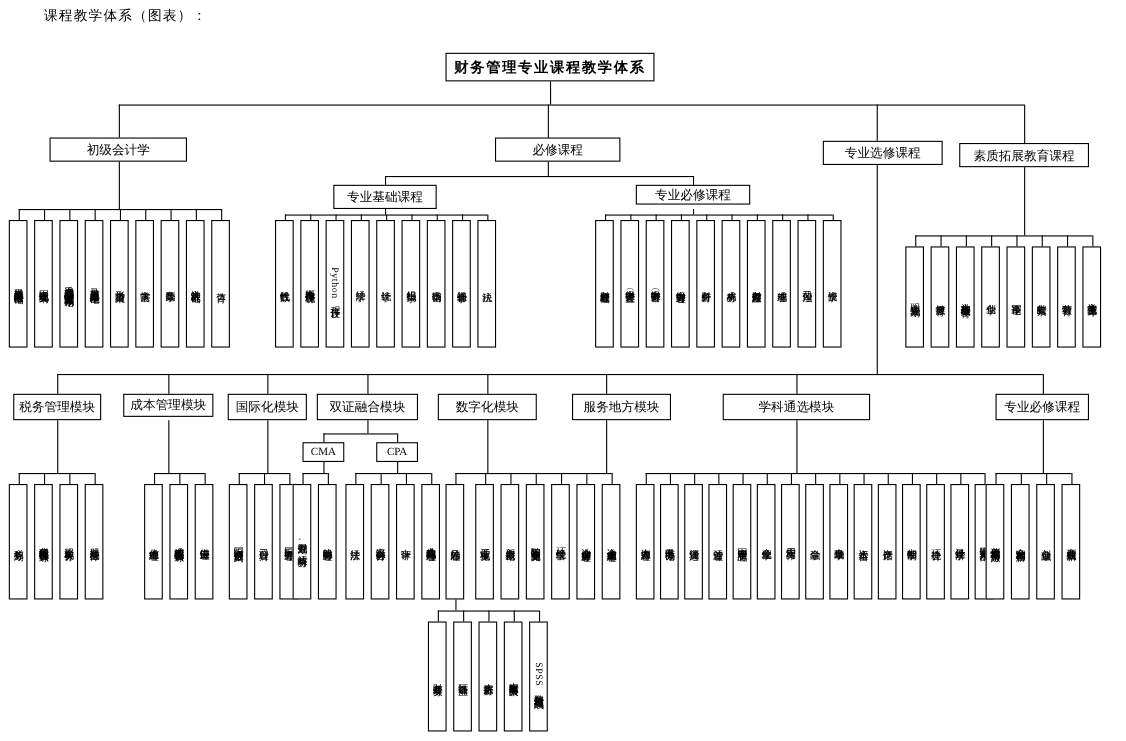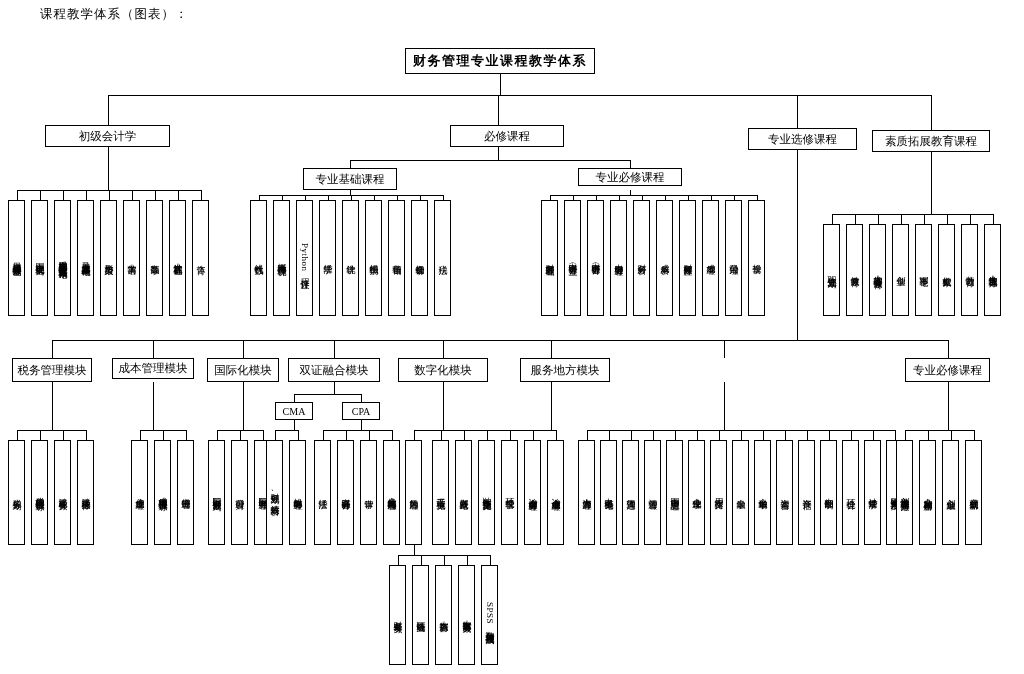--- a/index.html
+++ b/index.html
@@ -40,20 +40,21 @@
 
   <div class="hbox" id="n-major_basic" style="left:303px;top:168px;width:94px;height:22px">专业基础课程</div>
   <div class="hbox" id="n-major_required" style="left:578px;top:168px;width:104px;height:18px">专业必修课程</div>
 
   <div class="hbox" id="n-tax" style="left:12px;top:358px;width:80px;height:24px">税务管理模块</div>
   <div class="hbox" id="n-cost" style="left:112px;top:358px;width:82px;height:21px">成本管理模块</div>
   <div class="hbox" id="n-international" style="left:207px;top:358px;width:72px;height:24px">国际化模块</div>
   <div class="hbox" id="n-dual" style="left:288px;top:358px;width:92px;height:24px">双证融合模块</div>
   <div class="hbox" id="n-digital" style="left:398px;top:358px;width:90px;height:24px">数字化模块</div>
   <div class="hbox" id="n-local" style="left:520px;top:358px;width:90px;height:24px">服务地方模块</div>
+  <div class="hbox" id="n-general" style="left:657px;top:358px;width:134px;height:24px">学科通选模块</div>
   <div class="hbox" id="n-innovation" style="left:905px;top:358px;width:85px;height:24px">专业必修课程</div>
 
   <div class="hbox cert" id="n-cma" style="left:275px;top:402px;width:38px;height:18px">CMA</div>
   <div class="hbox cert" id="n-cpa" style="left:342px;top:402px;width:38px;height:18px">CPA</div>
 <div class="vgroup" style="left: 8px; top: 200px; height: 116px; gap: 6px;">
       <div class="vbox">思想道德修养与法律基础</div>
       <div class="vbox">中国近现代史纲要</div>
       <div class="vbox">毛泽东思想和中国特色社会主义理论体系概论</div>
       <div class="vbox">马克思主义基本原理概论</div>
       <div class="vbox">形势与政策</div>

